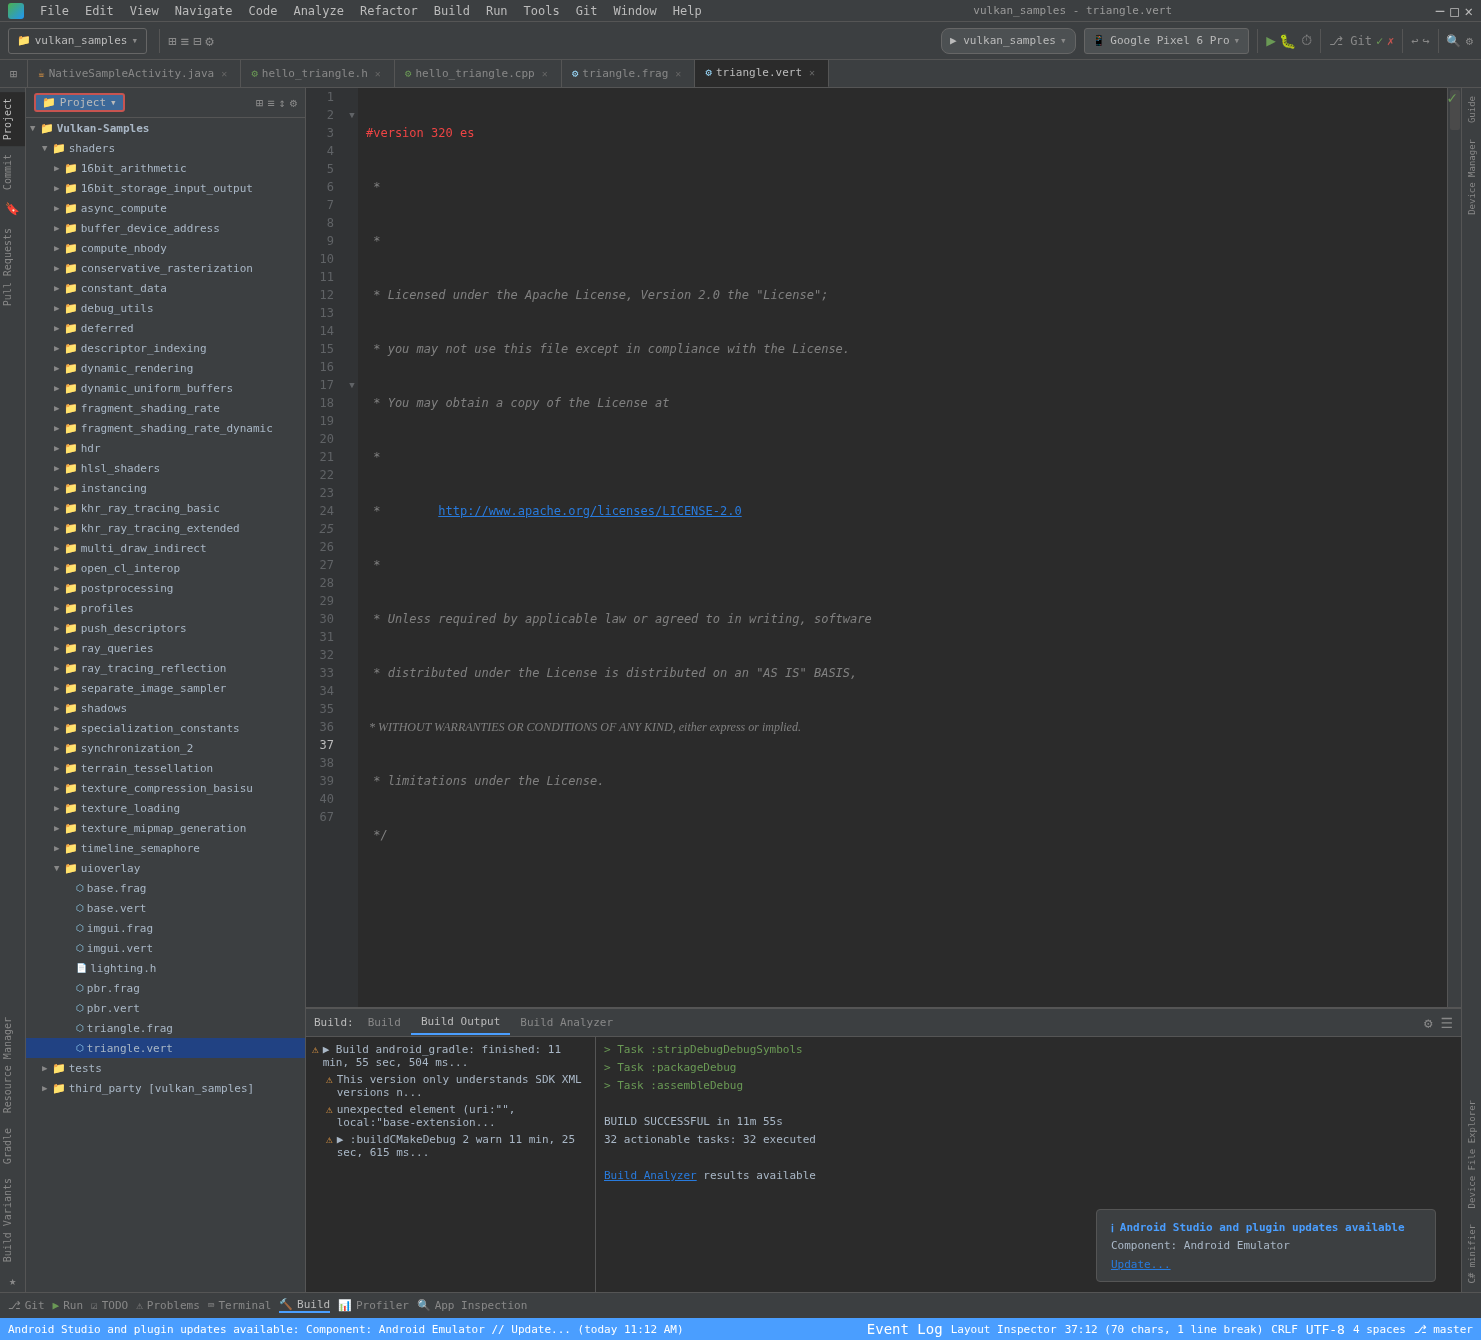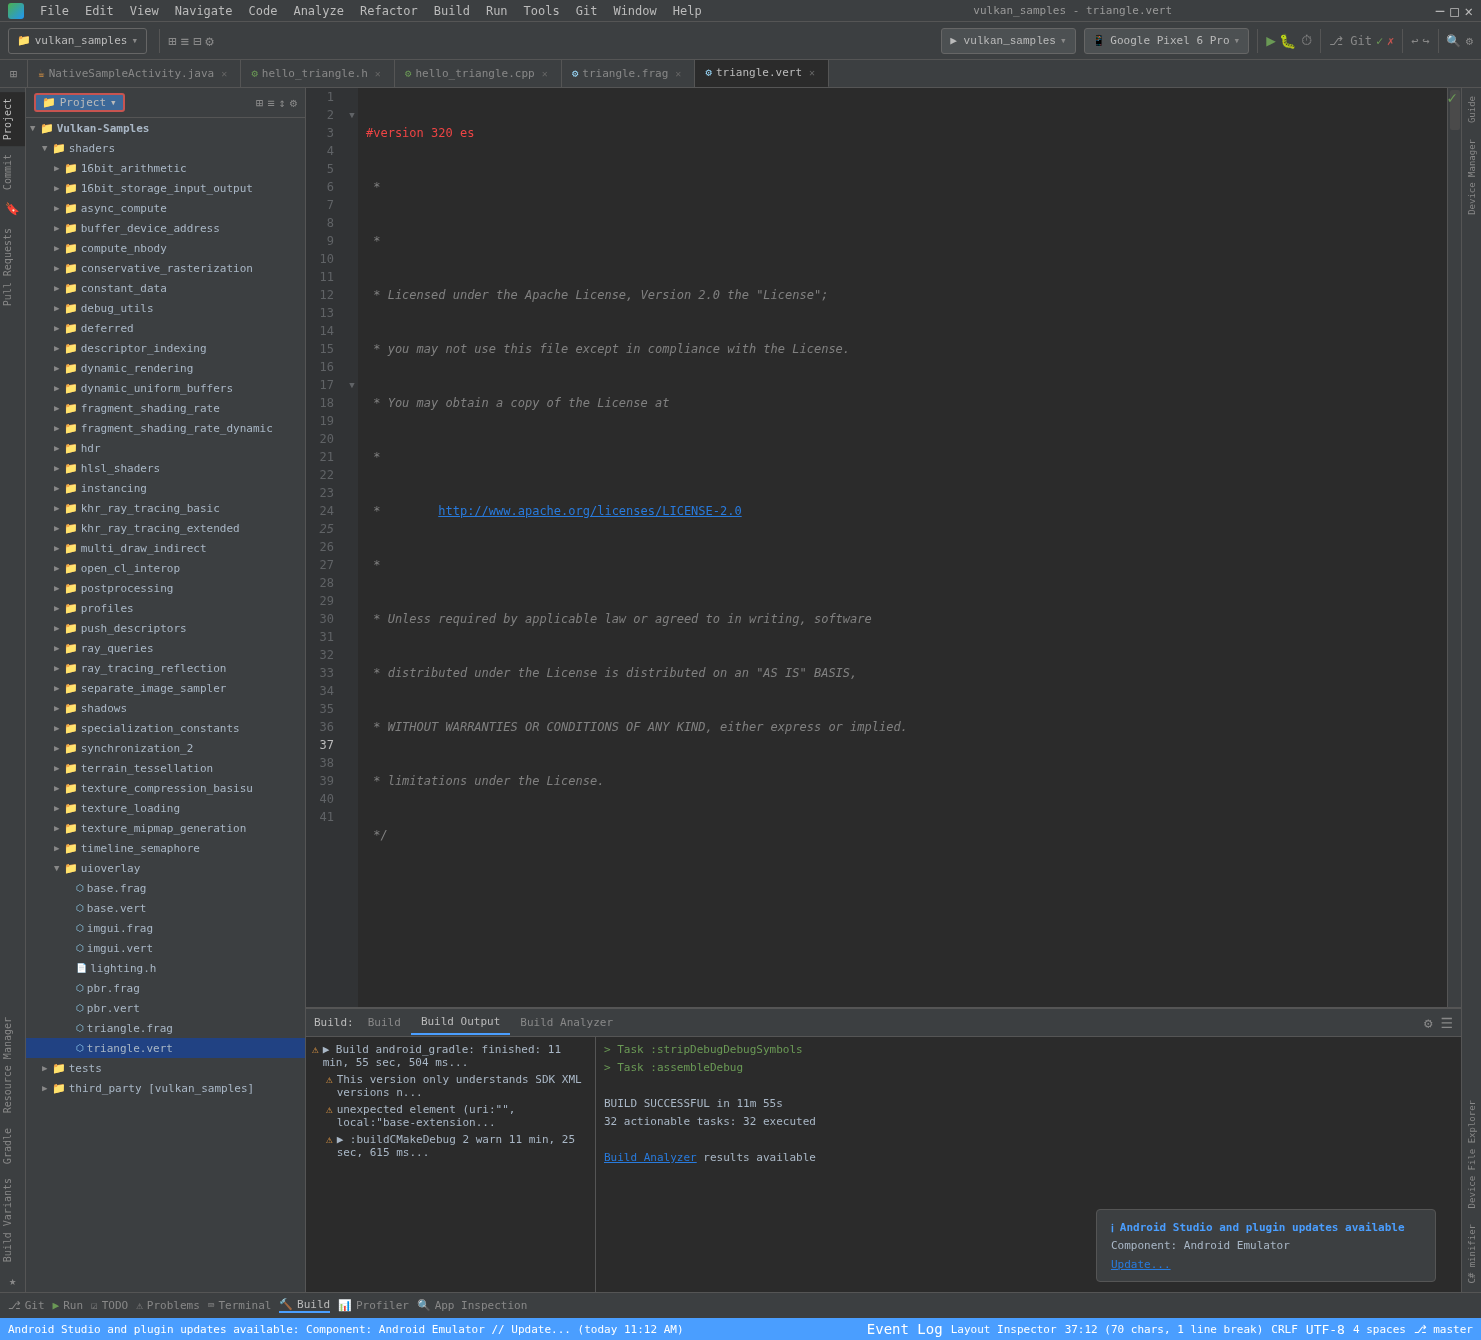--- a/index.html
+++ b/index.html
@@ -93,21 +93,21 @@
     <span style="color:#888;">▾</span>
   </div>
   <div style="width:1px; height:24px; background:#555; margin:0 4px;"></div>
 
   <span style="color:#888; cursor:pointer; font-size:14px;">⊞</span>
   <span style="color:#888; cursor:pointer; font-size:14px;">≡</span>
   <span style="color:#888; cursor:pointer; font-size:14px;">⊟</span>
   <span style="color:#888; cursor:pointer; font-size:14px;">⚙</span>
   <div style="flex:1;"></div>
 
-  <div style="background:#4c5052; border:1px solid #666; border-radius:3px; padding:2px 8px; color:#bbb; font-size:11px; display:flex; align-items:center; gap:4px; height:26px;font-family:Liberation Mono, monospace;">
+  <div style="background:#4c5052; border:1px solid #666; border-radius:8px; padding:2px 8px; color:#bbb; font-size:11px; display:flex; align-items:center; gap:4px; height:26px;">
     <span>▶ vulkan_samples</span>
     <span style="color:#888;">▾</span>
   </div>
   <div style="background:#4c5052; border:1px solid #666; border-radius:3px; padding:2px 8px; color:#bbb; font-size:11px; display:flex; align-items:center; gap:4px; height:26px; margin-left:4px;">
     <span>📱</span>
     <span>Google Pixel 6 Pro</span>
     <span style="color:#888;">▾</span>
   </div>
   <div style="width:1px; height:24px; background:#555; margin:0 4px;"></div>
   <span style="color:#6a9955; cursor:pointer; font-size:16px;">▶</span>
@@ -478,21 +478,21 @@
           <div style="height:18px; display:flex; align-items:center; justify-content:flex-end; padding-right:6px;">31</div>
           <div style="height:18px; display:flex; align-items:center; justify-content:flex-end; padding-right:6px;">32</div>
           <div style="height:18px; display:flex; align-items:center; justify-content:flex-end; padding-right:6px;">33</div>
           <div style="height:18px; display:flex; align-items:center; justify-content:flex-end; padding-right:6px;">34</div>
           <div style="height:18px; display:flex; align-items:center; justify-content:flex-end; padding-right:6px;">35</div>
           <div style="height:18px; display:flex; align-items:center; justify-content:flex-end; padding-right:6px;">36</div>
           <div style="height:18px; display:flex; align-items:center; justify-content:flex-end; padding-right:6px; color:#bbb;">37</div>
           <div style="height:18px; display:flex; align-items:center; justify-content:flex-end; padding-right:6px;">38</div>
           <div style="height:18px; display:flex; align-items:center; justify-content:flex-end; padding-right:6px;">39</div>
           <div style="height:18px; display:flex; align-items:center; justify-content:flex-end; padding-right:6px;">40</div>
-          <div style="height:18px; display:flex; align-items:center; justify-content:flex-end; padding-right:6px;">41</div>
+          <div style="height:18px; display:flex; align-items:center; justify-content:flex-end; padding-right:6px;">67</div>
         </div>
 
         <div style="width:12px; background:#313335; flex-shrink:0;">
           <div style="height:18px;"></div>
           <div style="height:18px; font-size:9px; color:#606366; text-align:center; cursor:pointer; line-height:18px;">▼</div>
           <div style="height:18px;"></div>
           <div style="height:18px;"></div>
           <div style="height:18px;"></div>
           <div style="height:18px;"></div>
           <div style="height:18px;"></div>
@@ -513,21 +513,21 @@
           <div style="height:18px; display:flex; align-items:center;"><span class="cm"> *</span></div>
           <div style="height:18px; display:flex; align-items:center;"><span class="cm"> *</span></div>
           <div style="height:18px; display:flex; align-items:center;"><span class="cm"> * Licensed under the Apache License, Version 2.0 the "License";</span></div>
           <div style="height:18px; display:flex; align-items:center;"><span class="cm"> * you may not use this file except in compliance with the License.</span></div>
           <div style="height:18px; display:flex; align-items:center;"><span class="cm"> * You may obtain a copy of the License at</span></div>
           <div style="height:18px; display:flex; align-items:center;"><span class="cm"> *</span></div>
           <div style="height:18px; display:flex; align-items:center;"><span class="cm"> *        </span><span class="link">http://www.apache.org/licenses/LICENSE-2.0</span></div>
           <div style="height:18px; display:flex; align-items:center;"><span class="cm"> *</span></div>
           <div style="height:18px; display:flex; align-items:center;"><span class="cm"> * Unless required by applicable law or agreed to in writing, software</span></div>
           <div style="height:18px; display:flex; align-items:center;"><span class="cm"> * distributed under the License is distributed on an "AS IS" BASIS,</span></div>
-          <div style="height:18px; display:flex; align-items:center;"><span class="cm"> * WITHOUT WARRANTIES OR CONDITIONS OF ANY KIND, either express or implied.</span></div>
+          <div style="height:18px; display:flex; align-items:center;font-family:Liberation Serif, serif;"><span class="cm"> * WITHOUT WARRANTIES OR CONDITIONS OF ANY KIND, either express or implied.</span></div>
           <div style="height:18px; display:flex; align-items:center;"><span class="cm"> * limitations under the License.</span></div>
           <div style="height:18px; display:flex; align-items:center;"><span class="cm"> */</span></div>
           
           
           
           
           
           
           
           
@@ -589,20 +589,21 @@
             <span>unexpected element (uri:"", local:"base-extension...</span>
           </div>
           <div style="padding:2px 6px 2px 20px; cursor:pointer; display:flex; align-items:flex-start; gap:4px; color:#a9b7c6;">
             <span style="color:#f0a045; flex-shrink:0;">⚠</span>
             <span>▶ :buildCMakeDebug  2 warn 11 min, 25 sec, 615 ms...</span>
           </div>
         </div>
 
         <div style="flex:1; overflow-y:auto; padding:4px 8px; font-size:11px; line-height:18px; font-family:Consolas,Monaco,monospace;">
           <div><span style="color:#6a9955;">&gt; Task :stripDebugDebugSymbols</span></div>
+          <div><span style="color:#6a9955;">&gt; Task :packageDebug</span></div>
           <div><span style="color:#6a9955;">&gt; Task :assembleDebug</span></div>
           <div>&nbsp;</div>
           <div><span style="color:#a9b7c6;">BUILD SUCCESSFUL in 11m 55s</span></div>
           <div><span style="color:#a9b7c6;">32 actionable tasks: 32 executed</span></div>
           <div>&nbsp;</div>
           <div><span style="color:#287bde; text-decoration:underline; cursor:pointer;">Build Analyzer</span><span style="color:#a9b7c6;"> results available</span></div>
         </div>
 
         <div style="position:absolute; bottom:10px; right:25px; background:#3c3f41; border:1px solid #555; border-radius:4px; padding:10px 14px; width:340px; font-size:11px; z-index:10;">
           <div style="color:#4a9eff; display:flex; align-items:center; gap:6px; margin-bottom:4px; font-weight:bold;">

